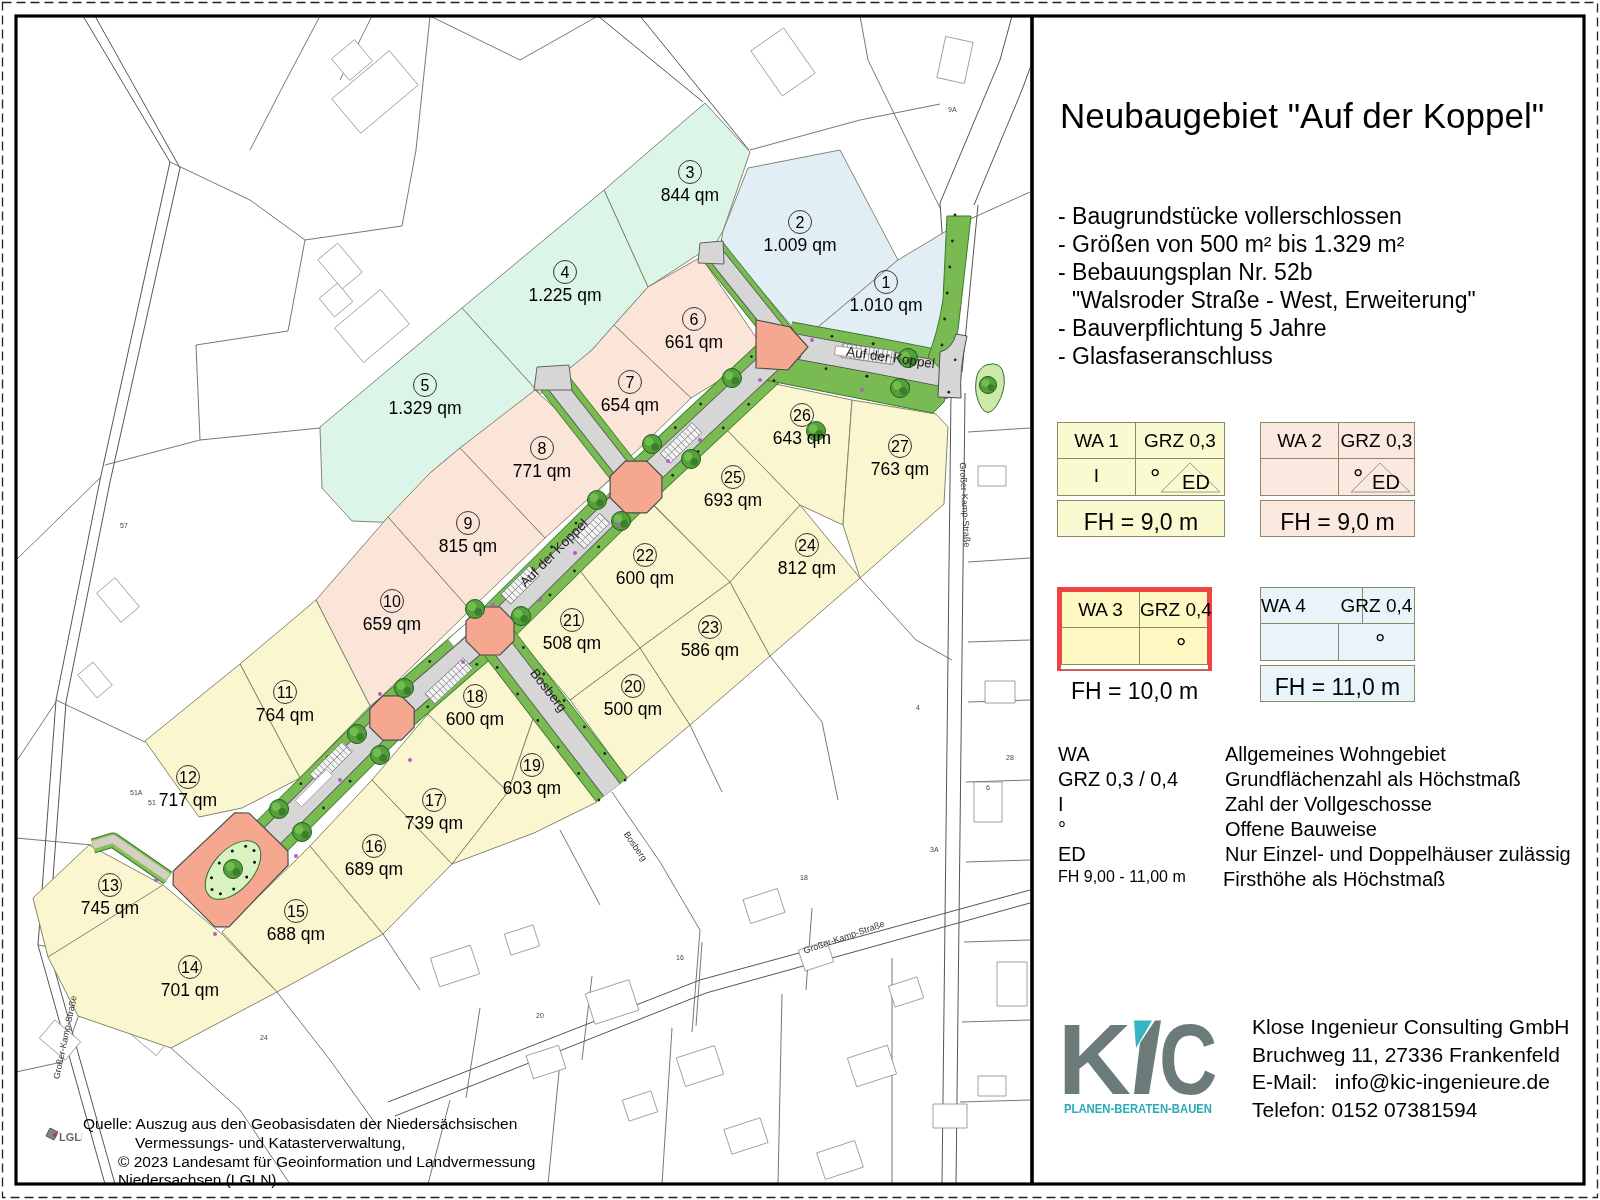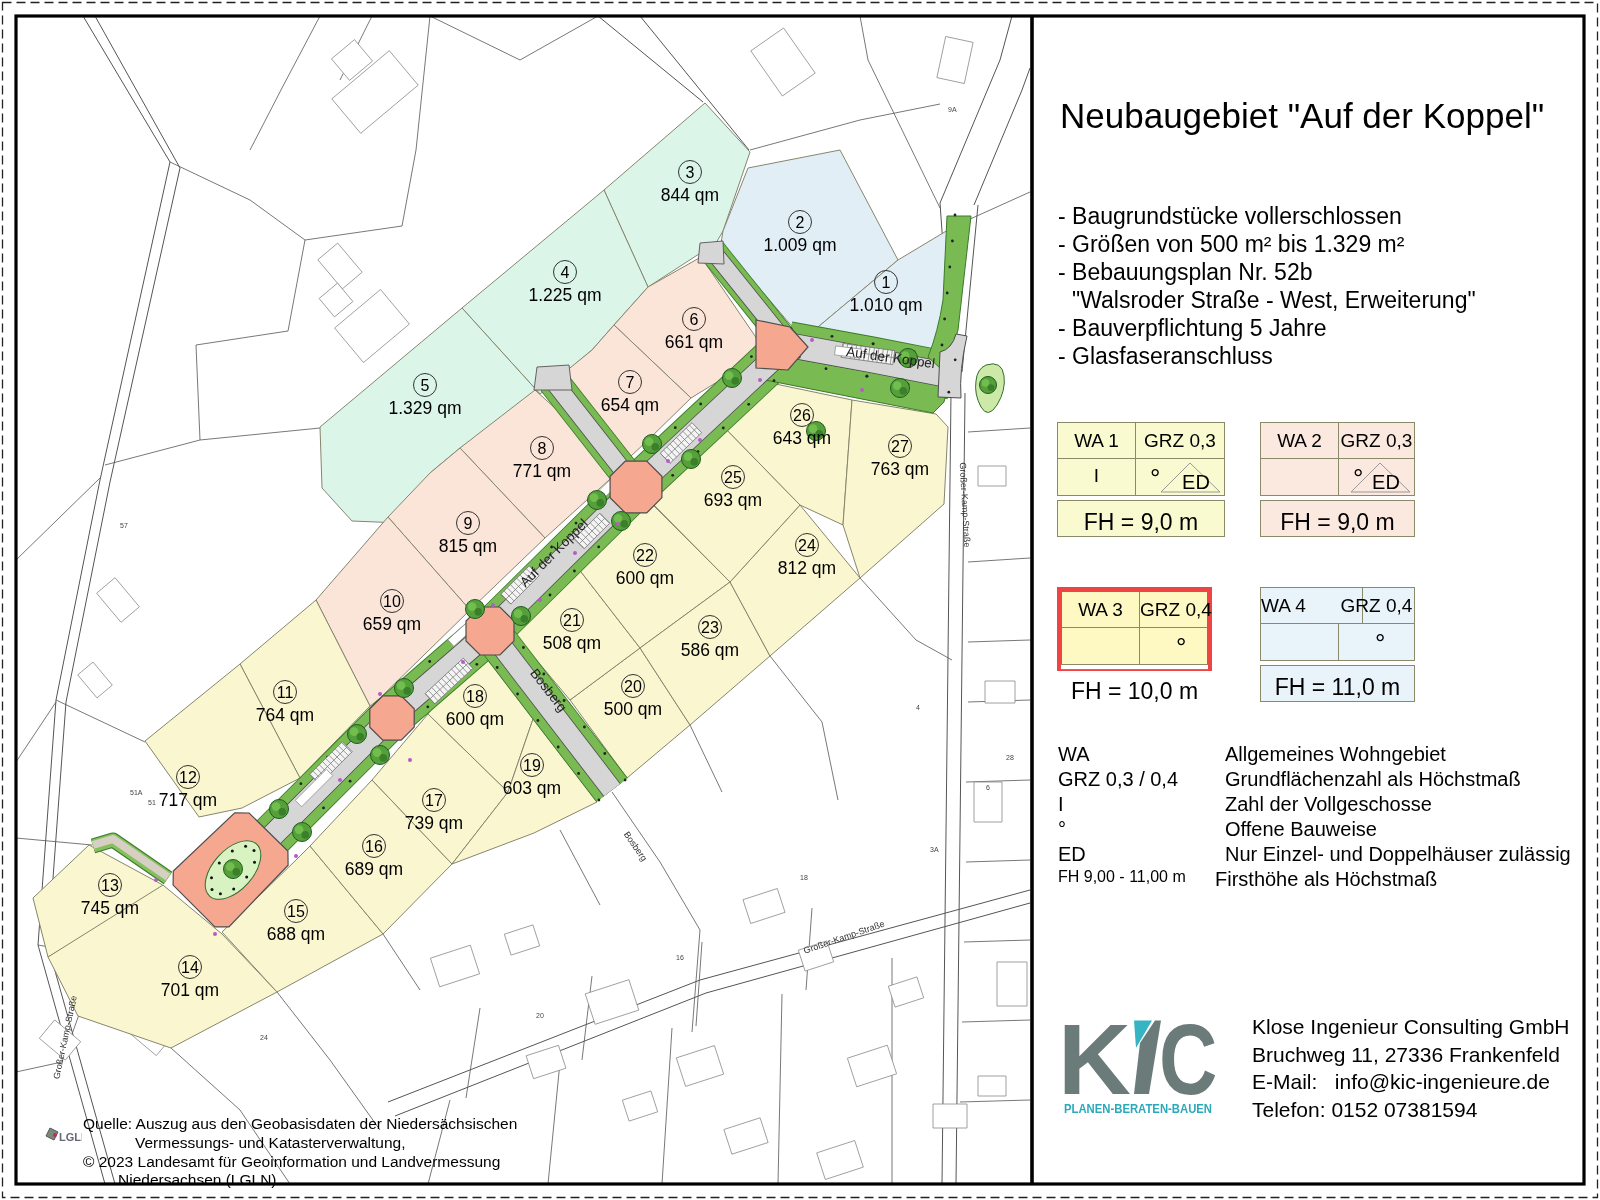--- a/index.html
+++ b/index.html
@@ -795,21 +795,21 @@
       <div style="position:absolute;left:191px;top:727px;font-size:20px;white-space:nowrap;">Allgemeines Wohngebiet</div>
       <div style="position:absolute;left:24px;top:752px;font-size:20px;white-space:nowrap;">GRZ 0,3 / 0,4</div>
       <div style="position:absolute;left:191px;top:752px;font-size:20px;white-space:nowrap;">Grundflächenzahl als Höchstmaß</div>
       <div style="position:absolute;left:24px;top:777px;font-size:20px;white-space:nowrap;">I</div>
       <div style="position:absolute;left:191px;top:777px;font-size:20px;white-space:nowrap;">Zahl der Vollgeschosse</div>
       <div style="position:absolute;left:24px;top:802px;font-size:20px;white-space:nowrap;">°</div>
       <div style="position:absolute;left:191px;top:802px;font-size:20px;white-space:nowrap;">Offene Bauweise</div>
       <div style="position:absolute;left:24px;top:827px;font-size:20px;white-space:nowrap;">ED</div>
       <div style="position:absolute;left:191px;top:827px;font-size:20px;white-space:nowrap;">Nur Einzel- und Doppelhäuser zulässig</div>
       <div style="position:absolute;left:24px;top:852px;font-size:16px;white-space:nowrap;">FH 9,00 - 11,00 m</div>
-      <div style="position:absolute;left:181px;top:852px;font-size:20px;white-space:nowrap;">Firsthöhe als Höchstmaß</div>
+      <div style="position:absolute;left:189px;top:852px;font-size:20px;white-space:nowrap;">Firsthöhe als Höchstmaß</div>
     </div>
 
 <svg width="200" height="120" style="position:absolute;left:28px;top:986px;" viewBox="0 0 200 120">
  <g fill="#6b7b7a">
   <text x="-4" y="92" font-size="101" font-weight="bold" font-family="Liberation Sans,sans-serif">K</text>
   <polygon points="78,41 93,18.5 99,18.5 87,92 72,92"></polygon>
   <g transform="translate(97,0) scale(0.8,1)">
           <text x="0" y="92" font-size="101" font-weight="bold" font-family="Liberation Sans,sans-serif">C</text>
         </g>
  </g>
@@ -821,21 +821,21 @@
 Klose Ingenieur Consulting GmbH<br>
 Bruchweg 11, 27336 Frankenfeld<br>
 E-Mail:&nbsp;&nbsp; info@kic-ingenieure.de<br>
 Telefon: 0152 07381594
 </div>
 </div>
 
 <div style="position:absolute;left:83px;top:1115px;font-size:15.5px;line-height:18.8px;color:#000;">
 Quelle: Auszug aus den Geobasisdaten der Niedersächsischen<br>
 <span style="margin-left:52px;">Vermessungs- und Katasterverwaltung,</span><br>
-<span style="">© 2023 Landesamt für Geoinformation und Landvermessung</span><br>
+<span style="margin-left:35px;">© 2023 Landesamt für Geoinformation und Landvermessung</span><br>
 <span style="margin-left:35px;">Niedersachsen (LGLN)</span>
 </div>
 
 <div style="position:absolute;left:42px;top:1126px;">
 <svg width="40" height="22">
       <polygon points="8,2 16,6 12,14 4,10" fill="#7a8a7a" stroke="#556" stroke-width="1"></polygon>
       <circle cx="13" cy="9" r="2" fill="#c03050"></circle>
       <text x="17" y="15" font-size="11" font-weight="bold" fill="#667" font-family="Liberation Sans,sans-serif">LGLN</text>
     </svg>
 </div>

